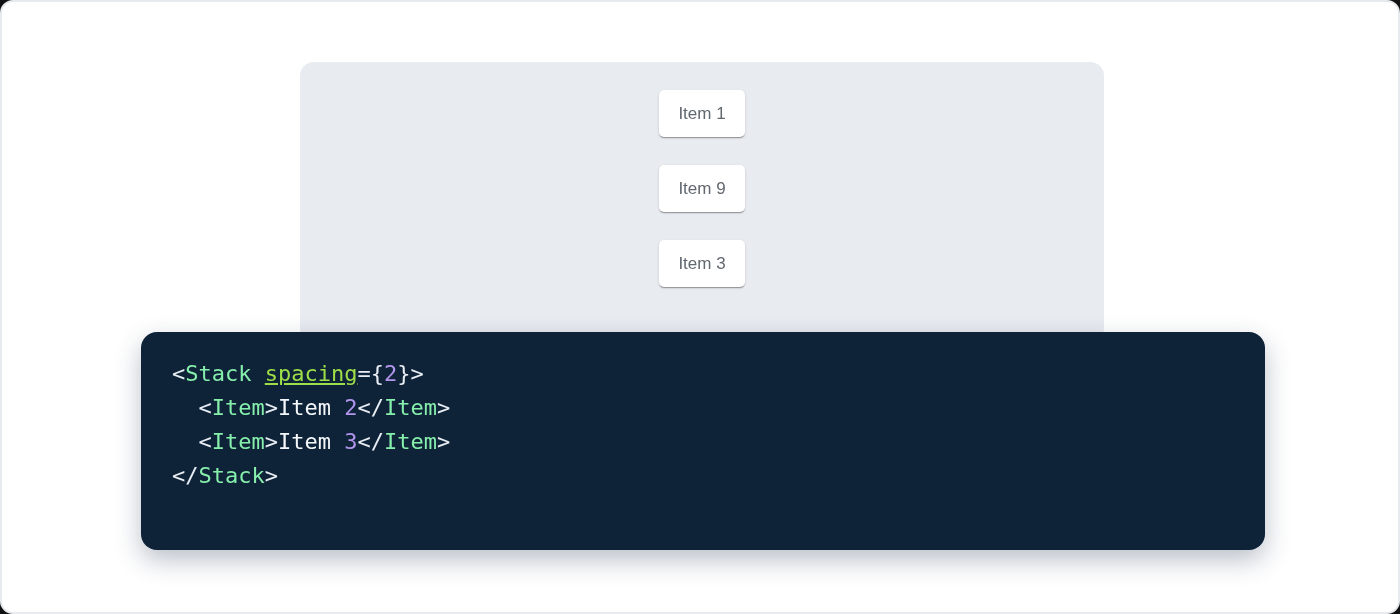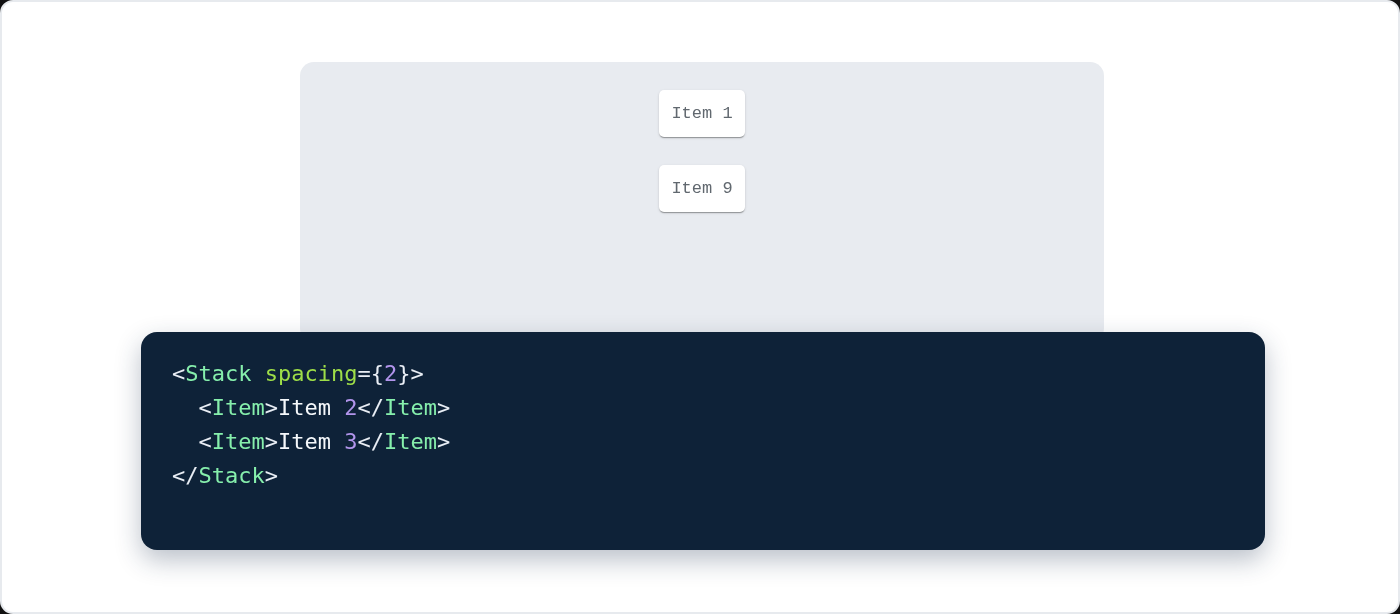--- a/index.html
+++ b/index.html
@@ -27,21 +27,20 @@
     width: 804px;
     height: 280px;
     background: #e8ebf0;
     border-radius: 14px;
     box-sizing: border-box;
     padding-top: 28px;
     display: flex;
     flex-direction: column;
     align-items: center;
     gap: 28px;
-    font-family: Liberation Mono, monospace;
   }
   .item-card {
     width: 86px;
     height: 47px;
     background: #ffffff;
     border-radius: 5px;
     display: flex;
     align-items: center;
     justify-content: center;
     font-size: 17px;
@@ -67,36 +66,39 @@
     font-size: 22px;
     line-height: 34px;
     color: #f5f8fb;
   }
   .code-line {
     white-space: pre;
     height: 34px;
   }
   .tok-punct { color: #e9eef5; }
   .tok-tag   { color: #86efac; }
-  .tok-attr  { color: #9ede48; }
+  .tok-attr  { color: #9ede48; text-decoration: underline; }
   .tok-num   { color: #b295ec; }
   .tok-text  { color: #f5f8fb; }
 </style>
 </head>
 <body>
 
 <div class="page">
 
   <div class="demo-panel">
     <div class="item-card">
       <span>Item 1</span>
     </div>
     <div class="item-card">
       <span>Item 9</span>
     </div>
+    <div class="item-card">
+      <span>Item 3</span>
+    </div>
   </div>
 
   <div class="code-block">
     <div class="code-line"><span class="tok-punct">&lt;</span><span class="tok-tag">Stack</span><span class="tok-text"> </span><span class="tok-attr">spacing</span><span class="tok-punct">={</span><span class="tok-num">2</span><span class="tok-punct">}&gt;</span></div>
     <div class="code-line"><span class="tok-text">  </span><span class="tok-punct">&lt;</span><span class="tok-tag">Item</span><span class="tok-punct">&gt;</span><span class="tok-text">Item </span><span class="tok-num">2</span><span class="tok-punct">&lt;/</span><span class="tok-tag">Item</span><span class="tok-punct">&gt;</span></div>
     <div class="code-line"><span class="tok-text">  </span><span class="tok-punct">&lt;</span><span class="tok-tag">Item</span><span class="tok-punct">&gt;</span><span class="tok-text">Item </span><span class="tok-num">3</span><span class="tok-punct">&lt;/</span><span class="tok-tag">Item</span><span class="tok-punct">&gt;</span></div>
     <div class="code-line"><span class="tok-punct">&lt;/</span><span class="tok-tag">Stack</span><span class="tok-punct">&gt;</span></div>
   </div>
 
 </div>

